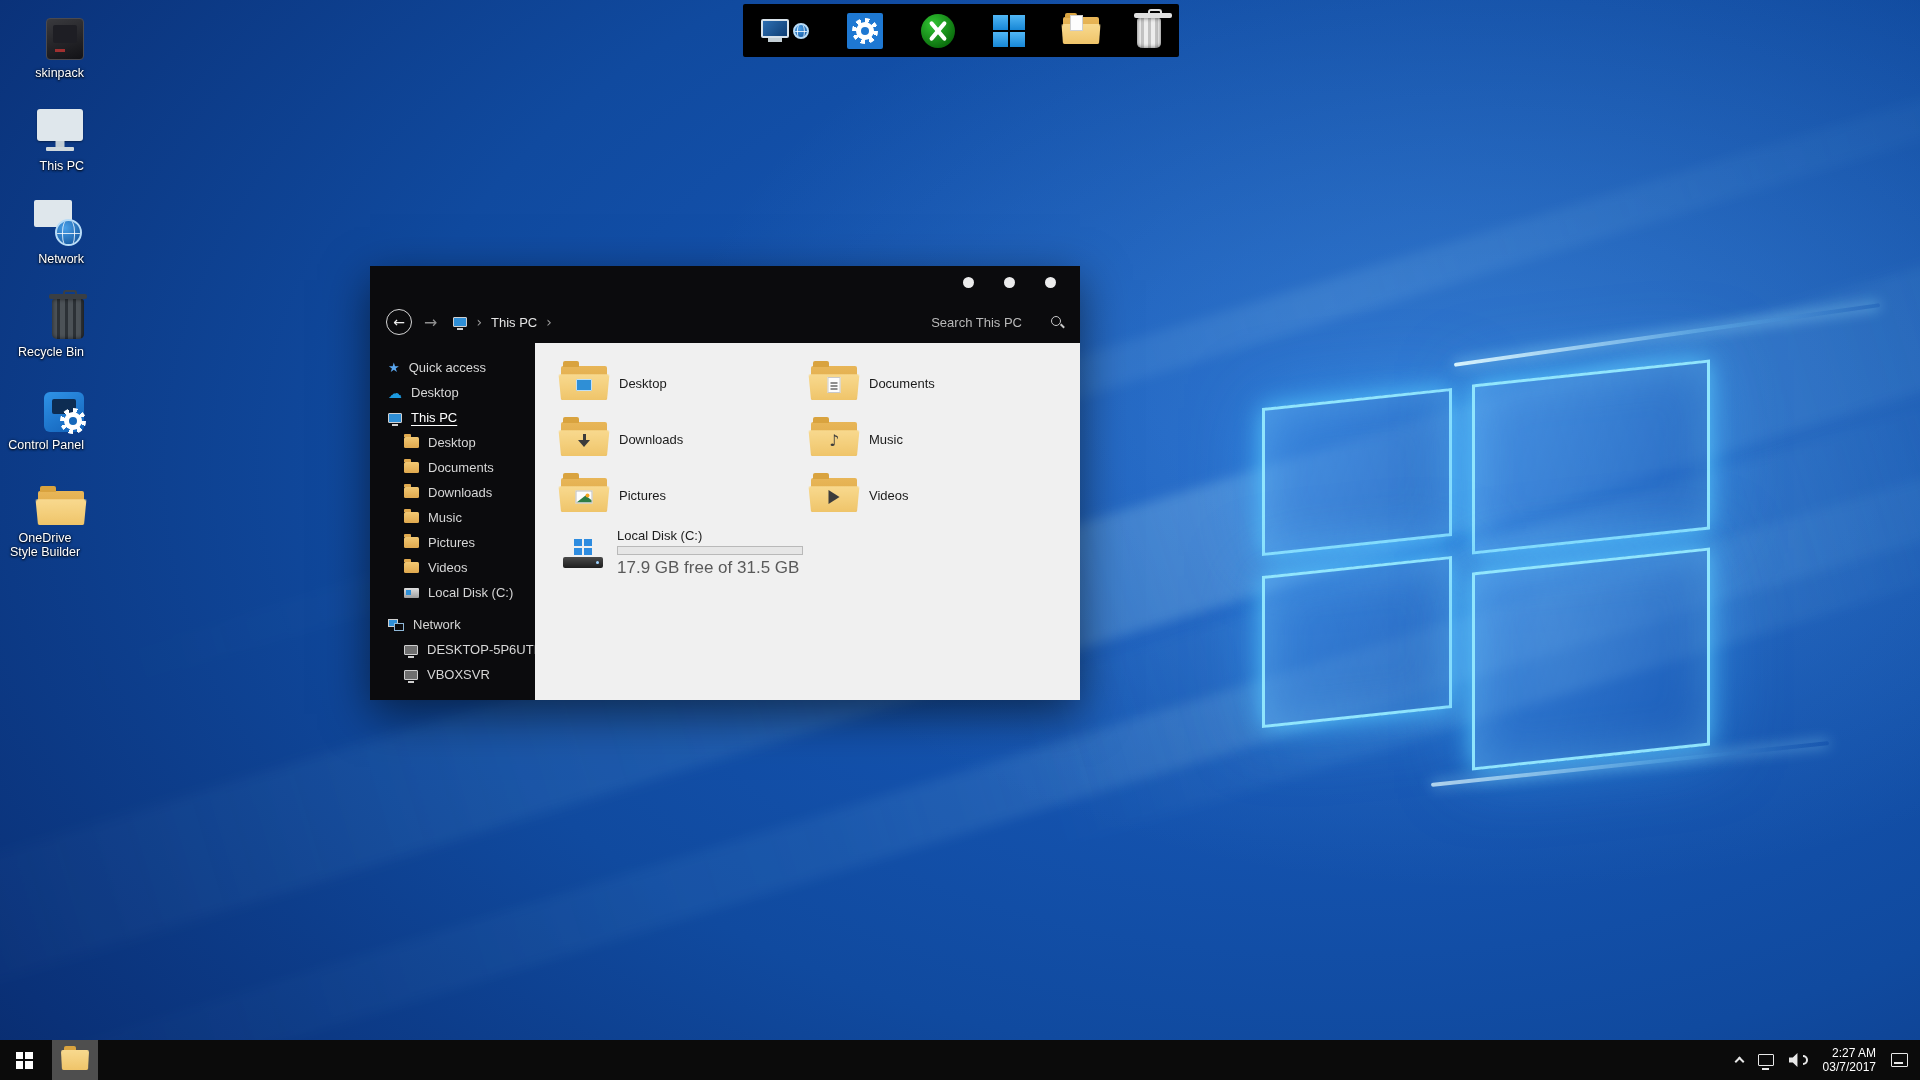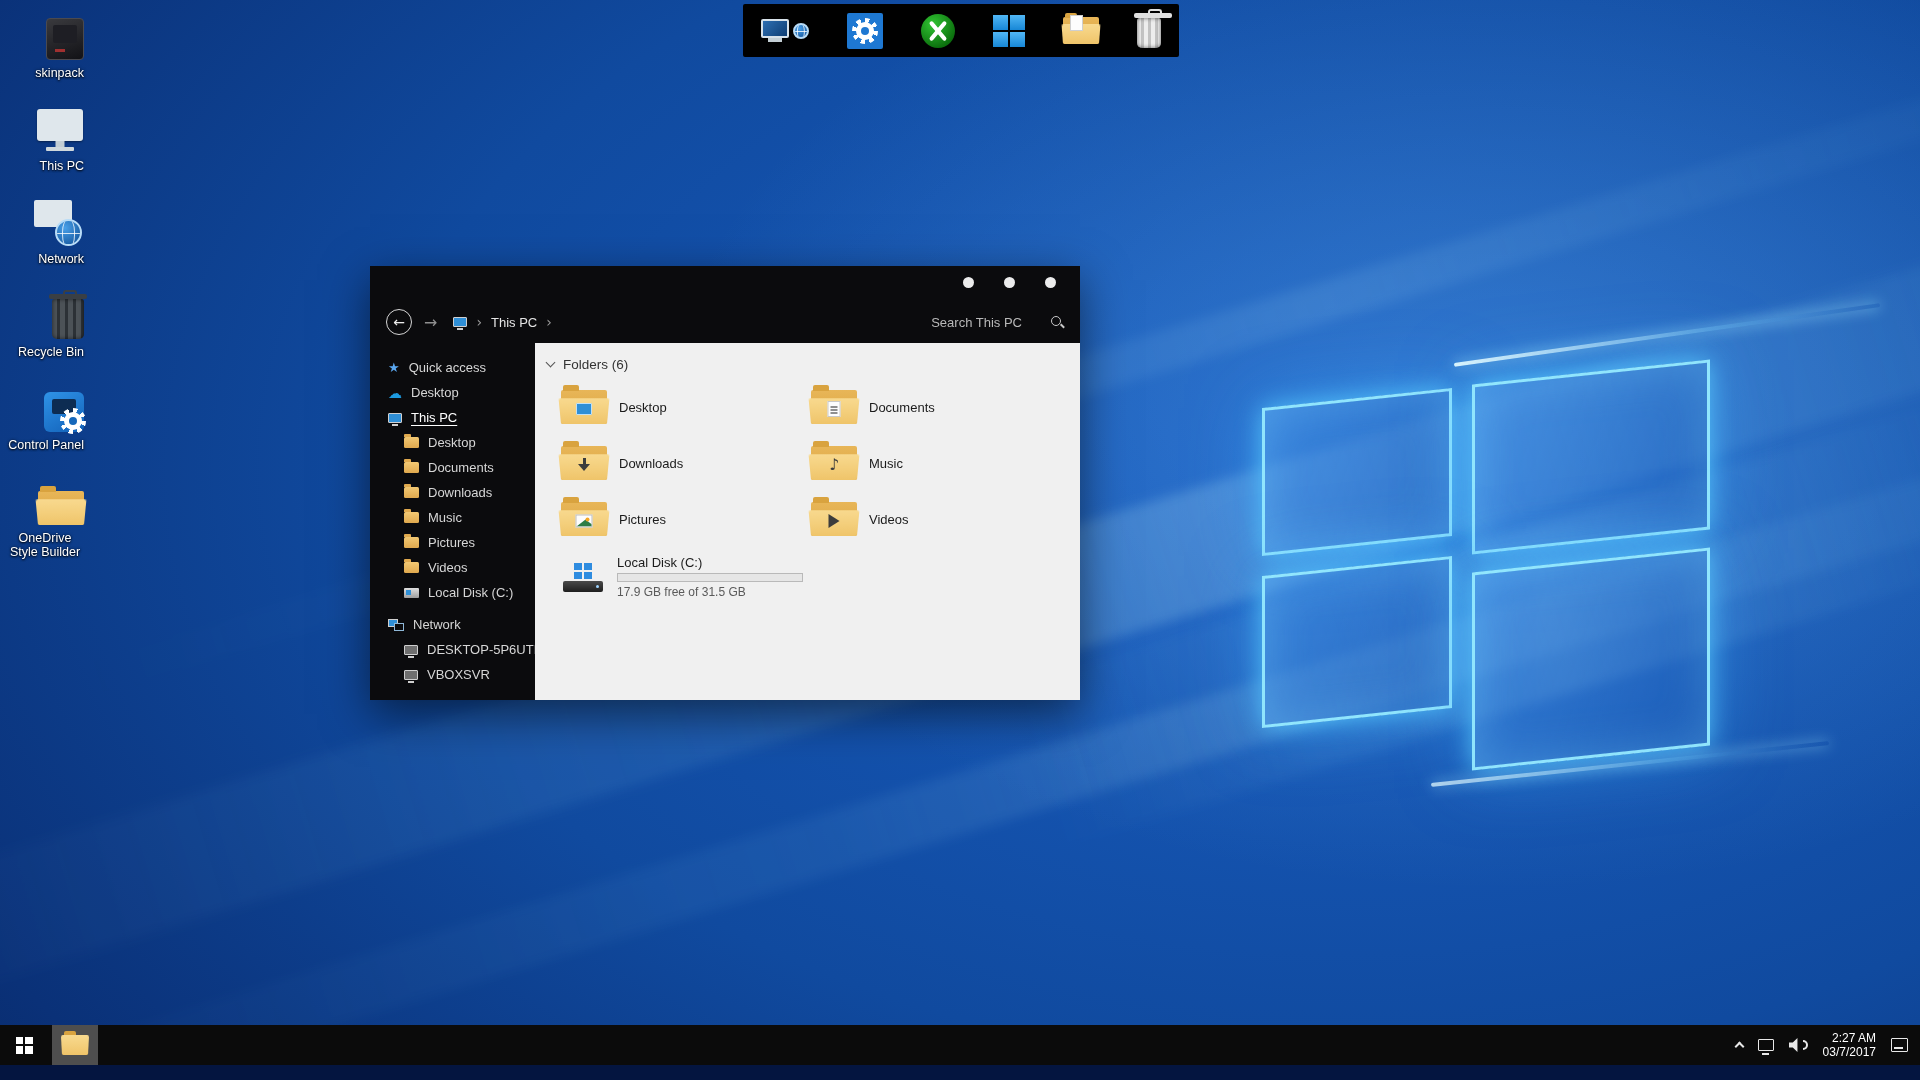--- a/index.html
+++ b/index.html
@@ -166,24 +166,24 @@
   .dev-tile { height:52px; align-items:center; }
   .disk-ic { width:44px; display:flex; flex-direction:column; align-items:center; gap:2px; flex:none; }
   .drive-bar { width:40px; height:11px; background:linear-gradient(#4a4a4a,#1e1e1e); border-radius:2px; position:relative; }
   .drive-bar::after { content:""; position:absolute; right:4px; top:4px; width:3px; height:3px; border-radius:50%; background:#9fd4ff; }
   .cd { width:27px; height:27px; border-radius:50%;
     background:radial-gradient(circle, #ffffff 0 13%, #c9d6e2 14% 26%, #3f739c 27% 58%, #7fa6c4 59% 74%, #2e5f88 75% 100%); }
   .disk-info { display:flex; flex-direction:column; gap:3px; }
   .disk-name { font-size:13px; }
   .pbar { width:186px; height:9px; background:#e6e6e6; border:1px solid #b9b9b9; }
   .pfill { height:100%; background:#3f8edb; }
-  .free { font-size:12px; color:#5a5a5a; }
-
-  
-  .taskbar { position:absolute; left:0; right:0; bottom:15px; height:40px; background:#0b0b0b; display:flex; align-items:center; z-index:60; }
+  .free { font-size:17px; color:#5a5a5a; }
+
+  
+  .taskbar { position:absolute; left:0; right:0; bottom:0; height:40px; background:#0b0b0b; display:flex; align-items:center; z-index:60; }
   .tb-start { width:48px; height:40px; display:flex; align-items:center; justify-content:center; }
   .tb-app { width:46px; height:40px; background:#4e4e4e; display:flex; align-items:center; justify-content:center; margin-left:4px; }
   .tray { margin-left:auto; display:flex; align-items:center; gap:15px; padding-right:12px; color:#ececec; }
   .chev-up { width:7px; height:7px; border-left:2px solid #e8e8e8; border-top:2px solid #e8e8e8; transform:rotate(45deg); margin-top:3px; }
   .tray-net { position:relative; width:16px; height:12px; border:1.6px solid #e8e8e8; border-radius:1px; }
   .tray-net::after { content:""; position:absolute; left:3px; bottom:-5px; width:7px; height:2px; background:#e8e8e8; }
   .spk { display:flex; align-items:center; }
   .spk .body { width:13px; height:14px; background:#e8e8e8;
     clip-path:polygon(0 32%, 32% 32%, 68% 0, 68% 100%, 32% 68%, 0 68%); }
   .spk .wave { width:5px; height:10px; border:2px solid #e8e8e8; border-left:none; border-radius:0 8px 8px 0; margin-left:1px; }
@@ -372,24 +372,20 @@
             <span class="lbl">DESKTOP-5P6UTM4</span>
           </li>
           <li class="side-item lvl1">
             <span class="ic ic-mon gray"></span>
             <span class="lbl">VBOXSVR</span>
           </li>
         </ul>
       </aside>
 
       <main class="content">
-        <div class="group-hdr">
-          <span class="chev"></span>
-          <span>Folders (6)</span>
-        </div>
         <div class="tiles">
           <div class="tile">
             <span class="fold">
                 <span class="back"></span>
                 <span class="front"></span>
                 <span class="glyph">
                   <span class="g-desktop"></span>
                 </span>
               </span>
             <span class="tile-lbl">Desktop</span>

